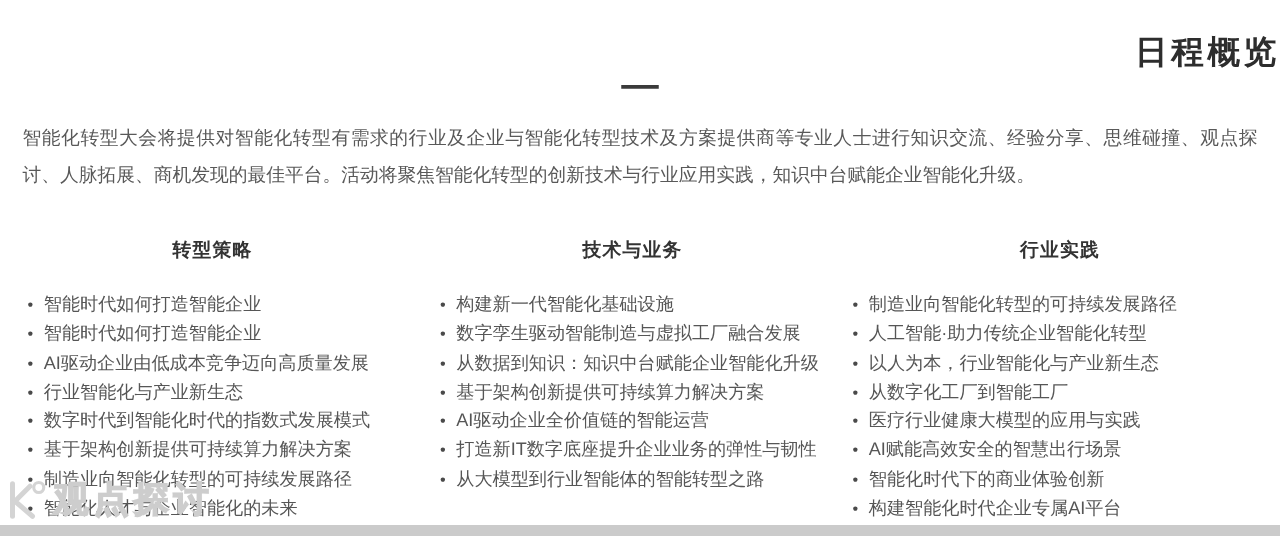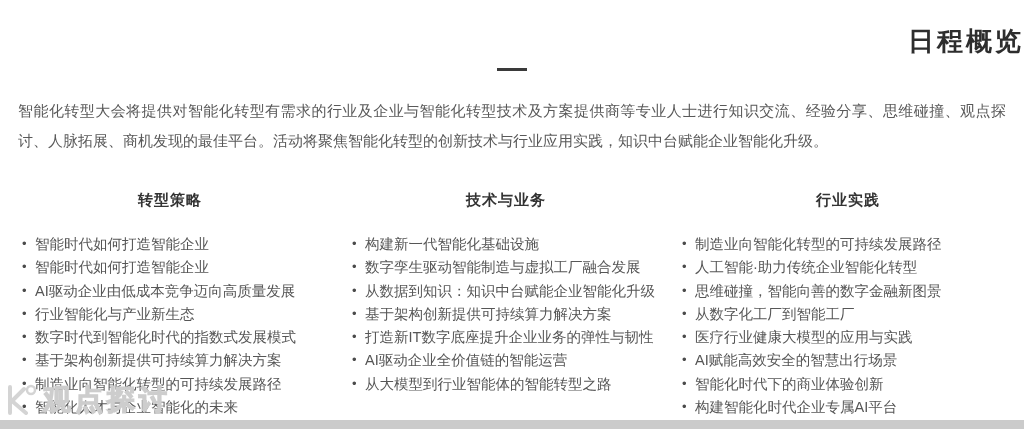--- a/index.html
+++ b/index.html
@@ -85,32 +85,32 @@
       </ul>
     </div>
 
     <div class="col">
       <div class="col-header">技术与业务</div>
       <ul class="topic-list">
         <li>构建新一代智能化基础设施</li>
         <li>数字孪生驱动智能制造与虚拟工厂融合发展</li>
         <li>从数据到知识：知识中台赋能企业智能化升级</li>
         <li>基于架构创新提供可持续算力解决方案</li>
+        <li>AI驱动企业全价值链的智能运营</li>
         <li>打造新IT数字底座提升企业业务的弹性与韧性</li>
-        <li>AI驱动企业全价值链的智能运营</li>
         <li>从大模型到行业智能体的智能转型之路</li>
       </ul>
     </div>
 
     <div class="col">
       <div class="col-header">行业实践</div>
       <ul class="topic-list">
         <li>制造业向智能化转型的可持续发展路径</li>
         <li>人工智能·助力传统企业智能化转型</li>
-        <li>思维碰撞，智能向善的数字金融新图景</li>
+        <li>以人为本，行业智能化与产业新生态</li>
         <li>从数字化工厂到智能工厂</li>
         <li>医疗行业健康大模型的应用与实践</li>
         <li>AI赋能高效安全的智慧出行场景</li>
         <li>智能化时代下的商业体验创新</li>
         <li>构建智能化时代企业专属AI平台</li>
       </ul>
     </div>
 
   </div>
 

